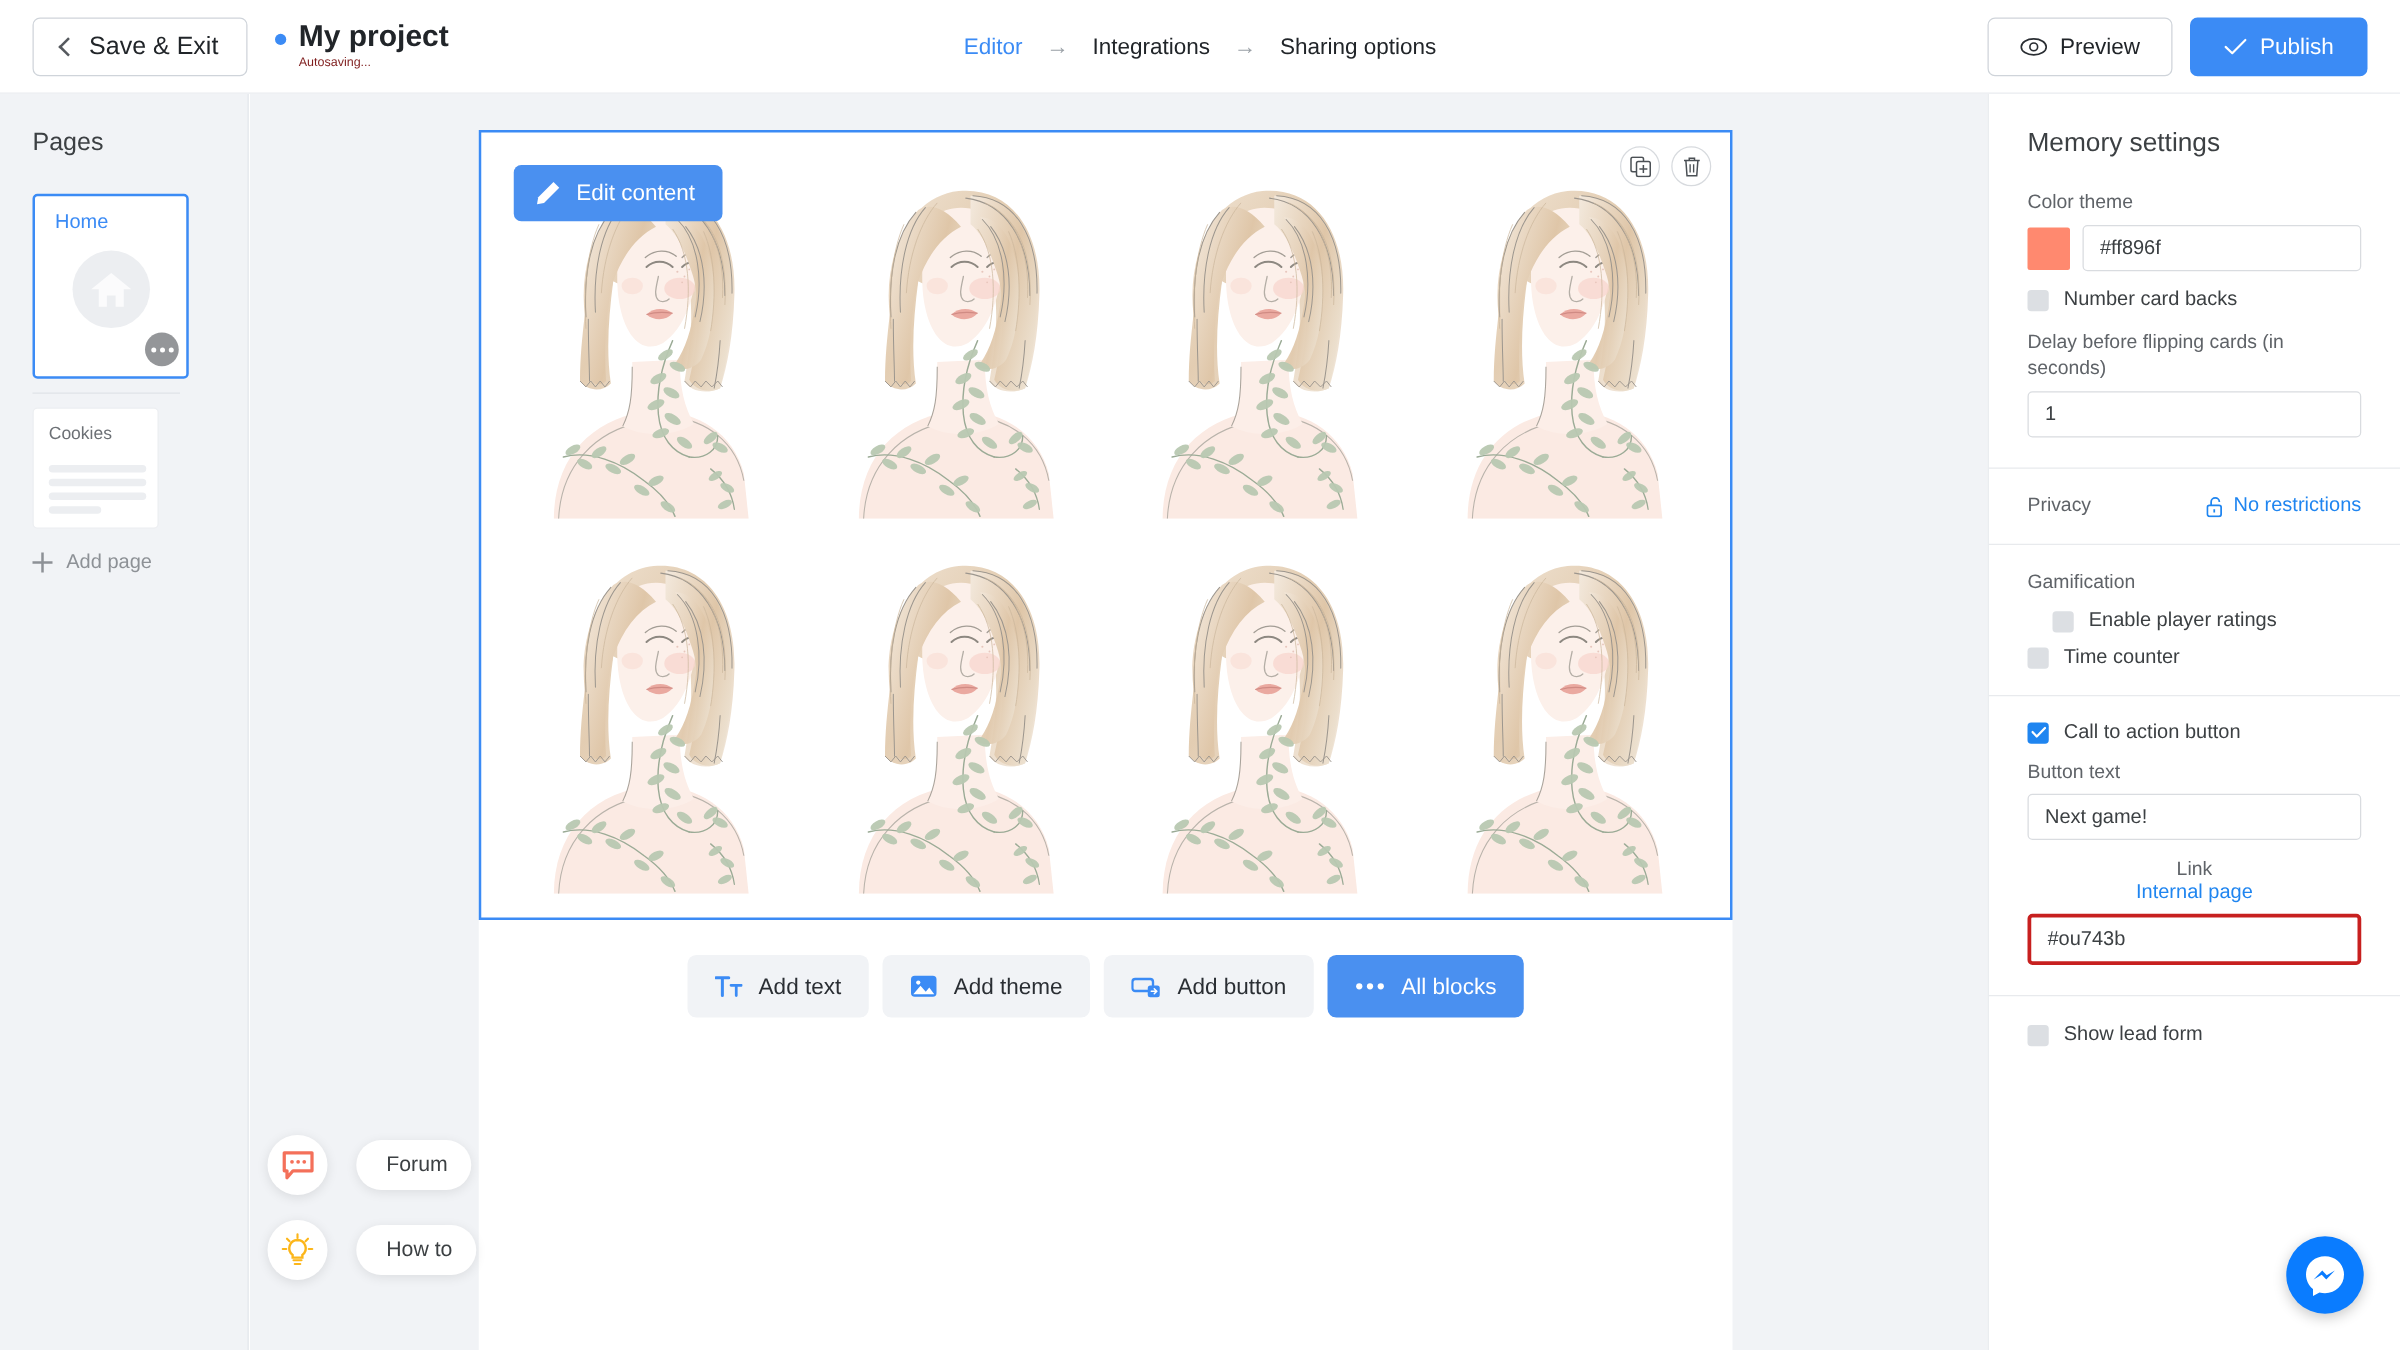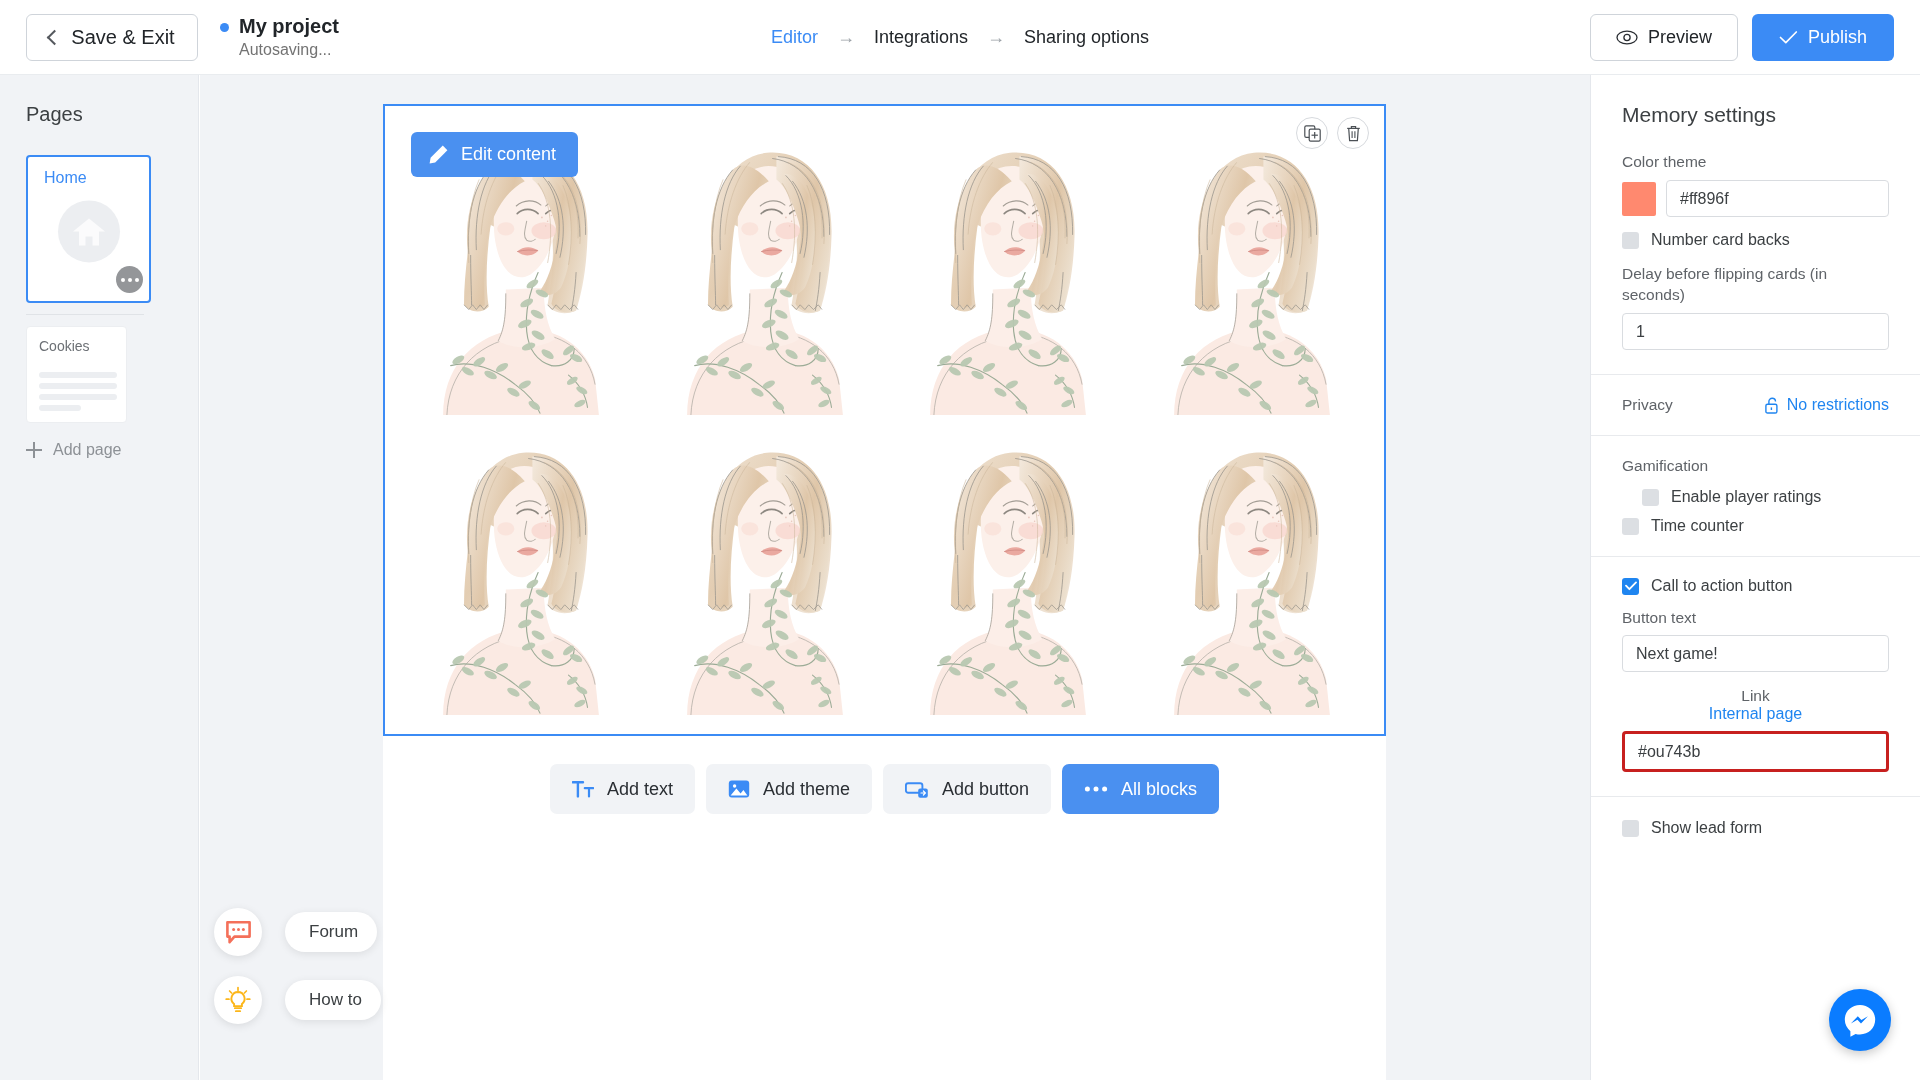--- a/index.html
+++ b/index.html
@@ -36,22 +36,22 @@
     transform: rotate(45deg);
     display: block;
   }
 
   #project-block { margin-left: 22px; position: relative; padding-left: 19px; }
   #project-dot {
     position: absolute; left: 0; top: 8px;
     width: 9px; height: 9px; border-radius: 50%;
     background: #3b8bf5;
   }
-  #project-title { font-size: 20px; font-weight: bold; color: #212529; line-height: 22px; }
-  #autosaving { font-size: 16px; color: #737373; margin-top: 4px; }
+  #project-title { font-size: 24px; font-weight: bold; color: #212529; line-height: 22px; }
+  #autosaving { font-size: 10px; color: #7f1d1d; margin-top: 4px; }
 
   #breadcrumb {
     position: absolute; left: 50%; transform: translateX(-50%);
     display: flex; align-items: center; gap: 19px;
   }
   #breadcrumb .crumb { font-size: 18px; color: #212529; cursor: pointer; white-space: nowrap; }
   #breadcrumb .crumb.active { color: #3b8bf5; }
   #breadcrumb .arrow { font-size: 18px; color: #9aa0a6; }
 
   #header-right {

